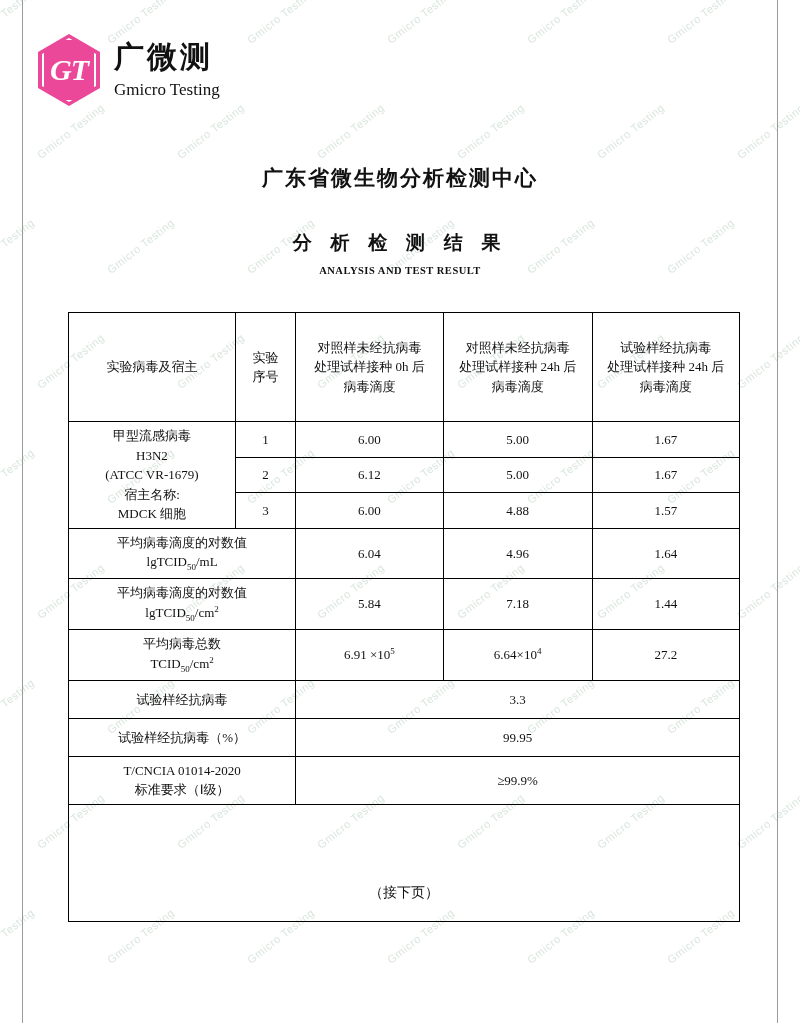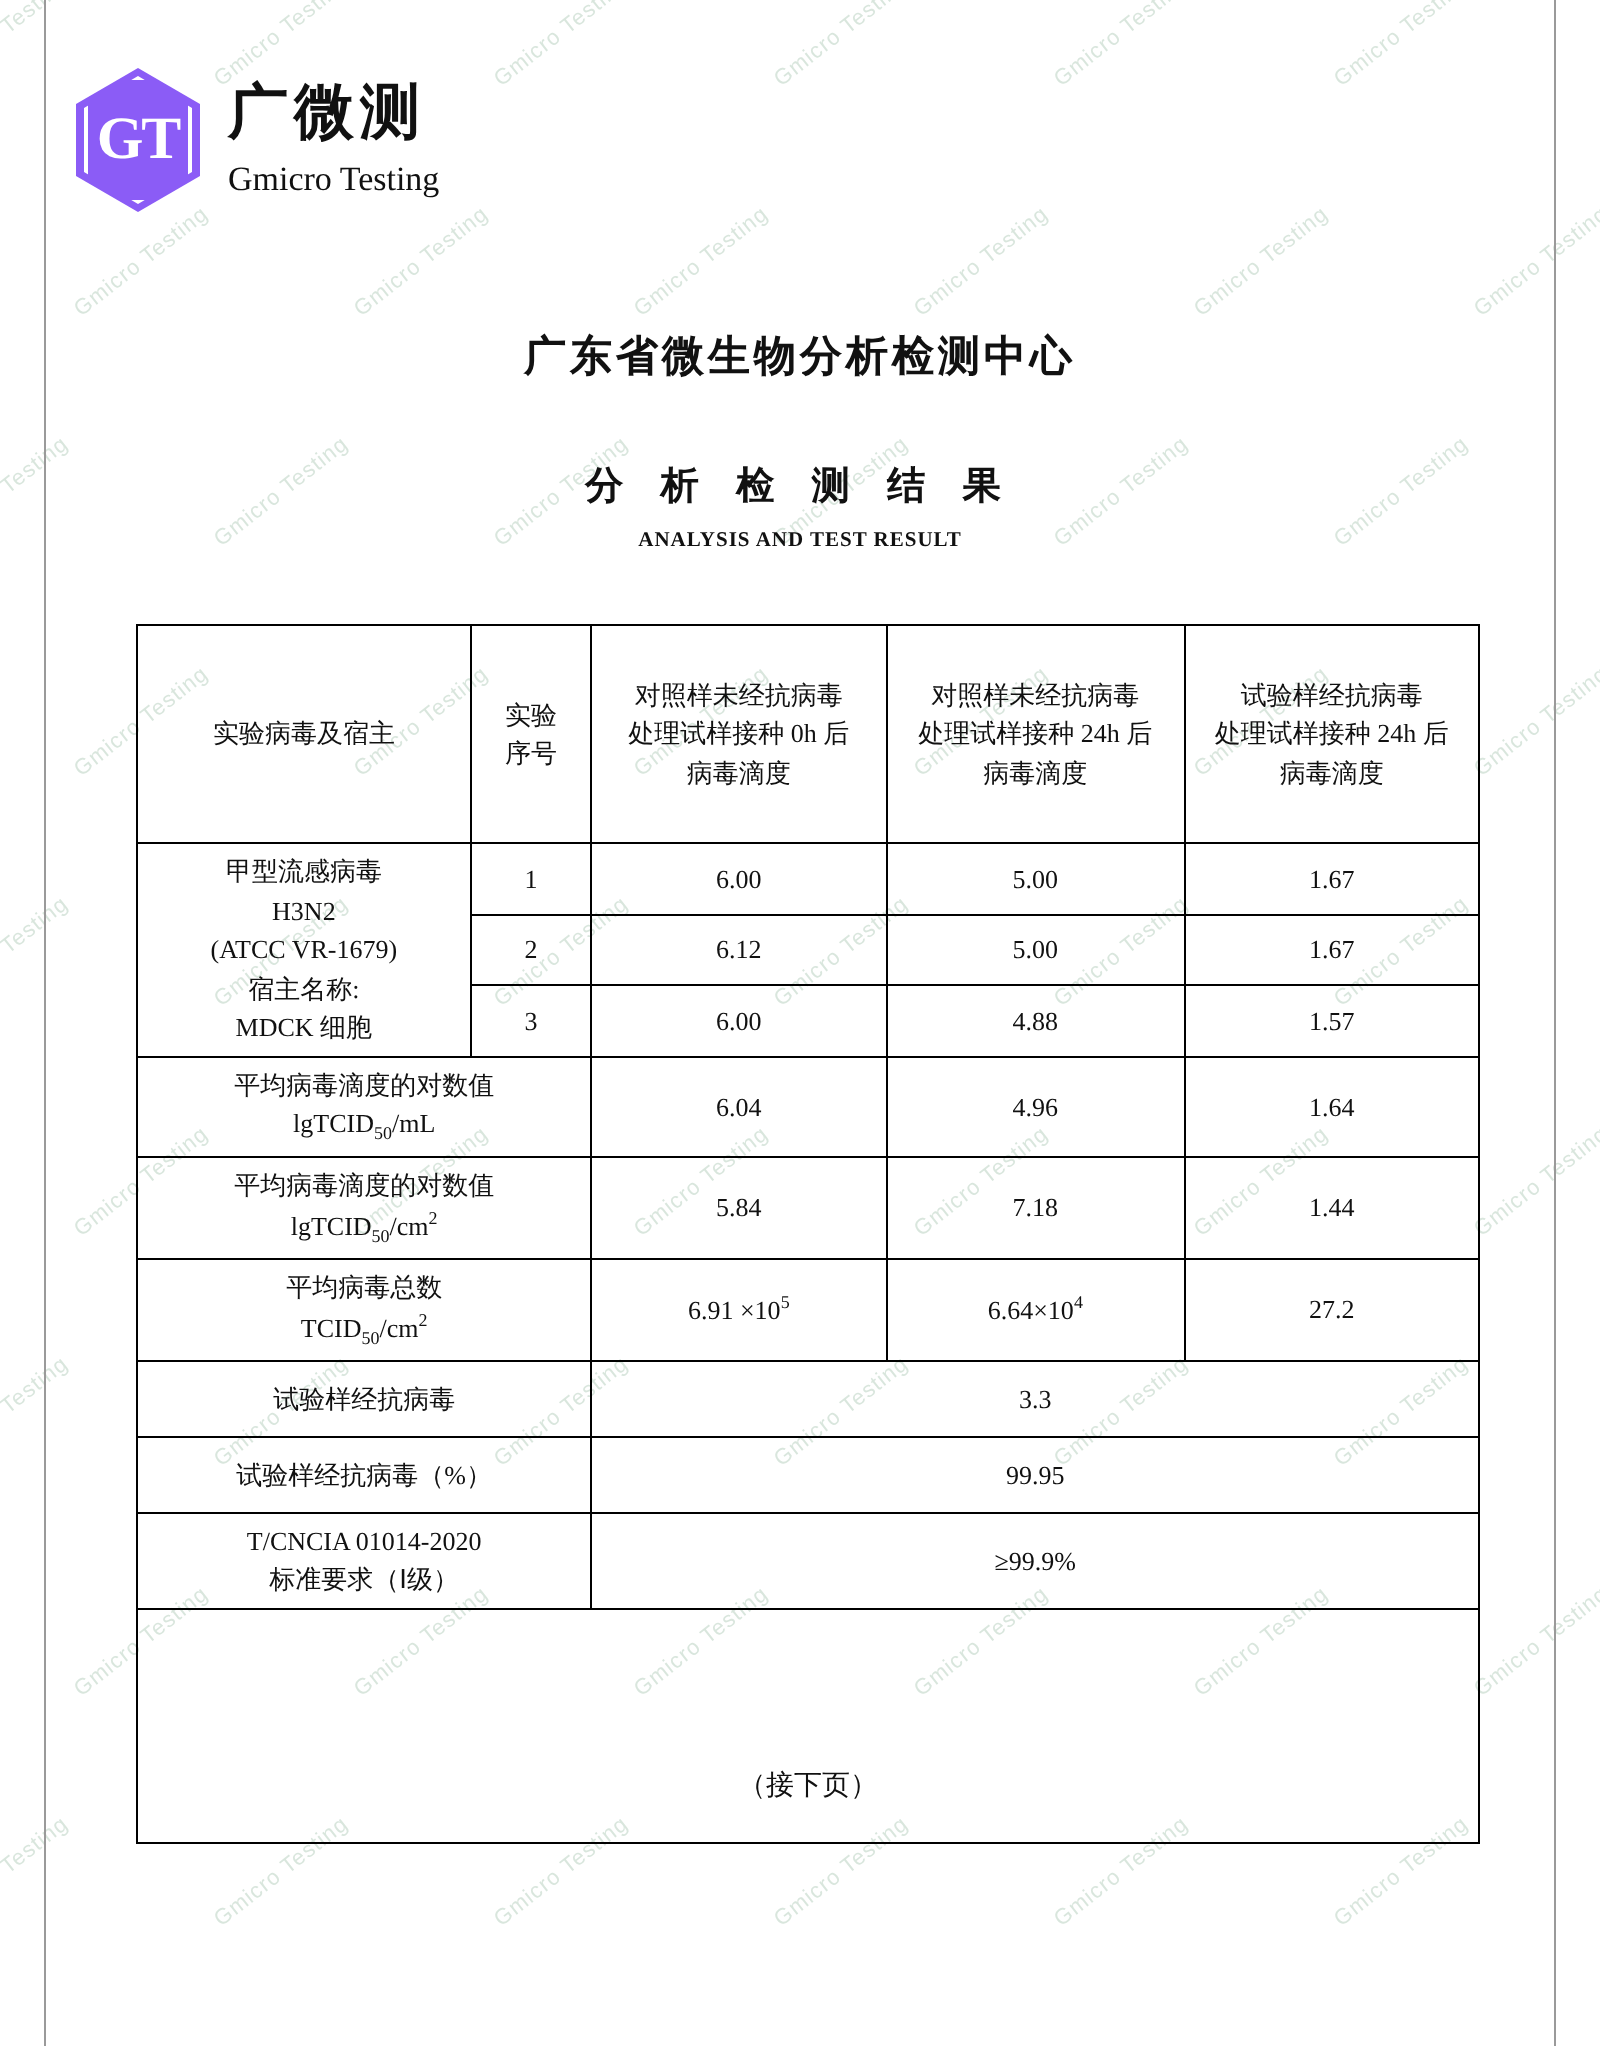--- a/index.html
+++ b/index.html
@@ -44,24 +44,25 @@
   #logo-block {
     position: absolute;
     left: 38px;
     top: 34px;
     display: flex;
     align-items: center;
   }
   .hex {
     width: 62px;
     height: 72px;
-    background: #8b5cf6;
+    background: #ec4899;
     -webkit-clip-path: polygon(50% 0%, 100% 25%, 100% 75%, 50% 100%, 0% 75%, 0% 25%);
     clip-path: polygon(50% 0%, 100% 25%, 100% 75%, 50% 100%, 0% 75%, 0% 25%);
     position: relative;
+    font-style: italic;
   }
   .hex-inner {
     position: absolute;
     inset: 4px;
     -webkit-clip-path: polygon(50% 0%, 100% 25%, 100% 75%, 50% 100%, 0% 75%, 0% 25%);
     clip-path: polygon(50% 0%, 100% 25%, 100% 75%, 50% 100%, 0% 75%, 0% 25%);
     border: 2px solid #ffffff;
     box-sizing: border-box;
   }
   .hex-text {

